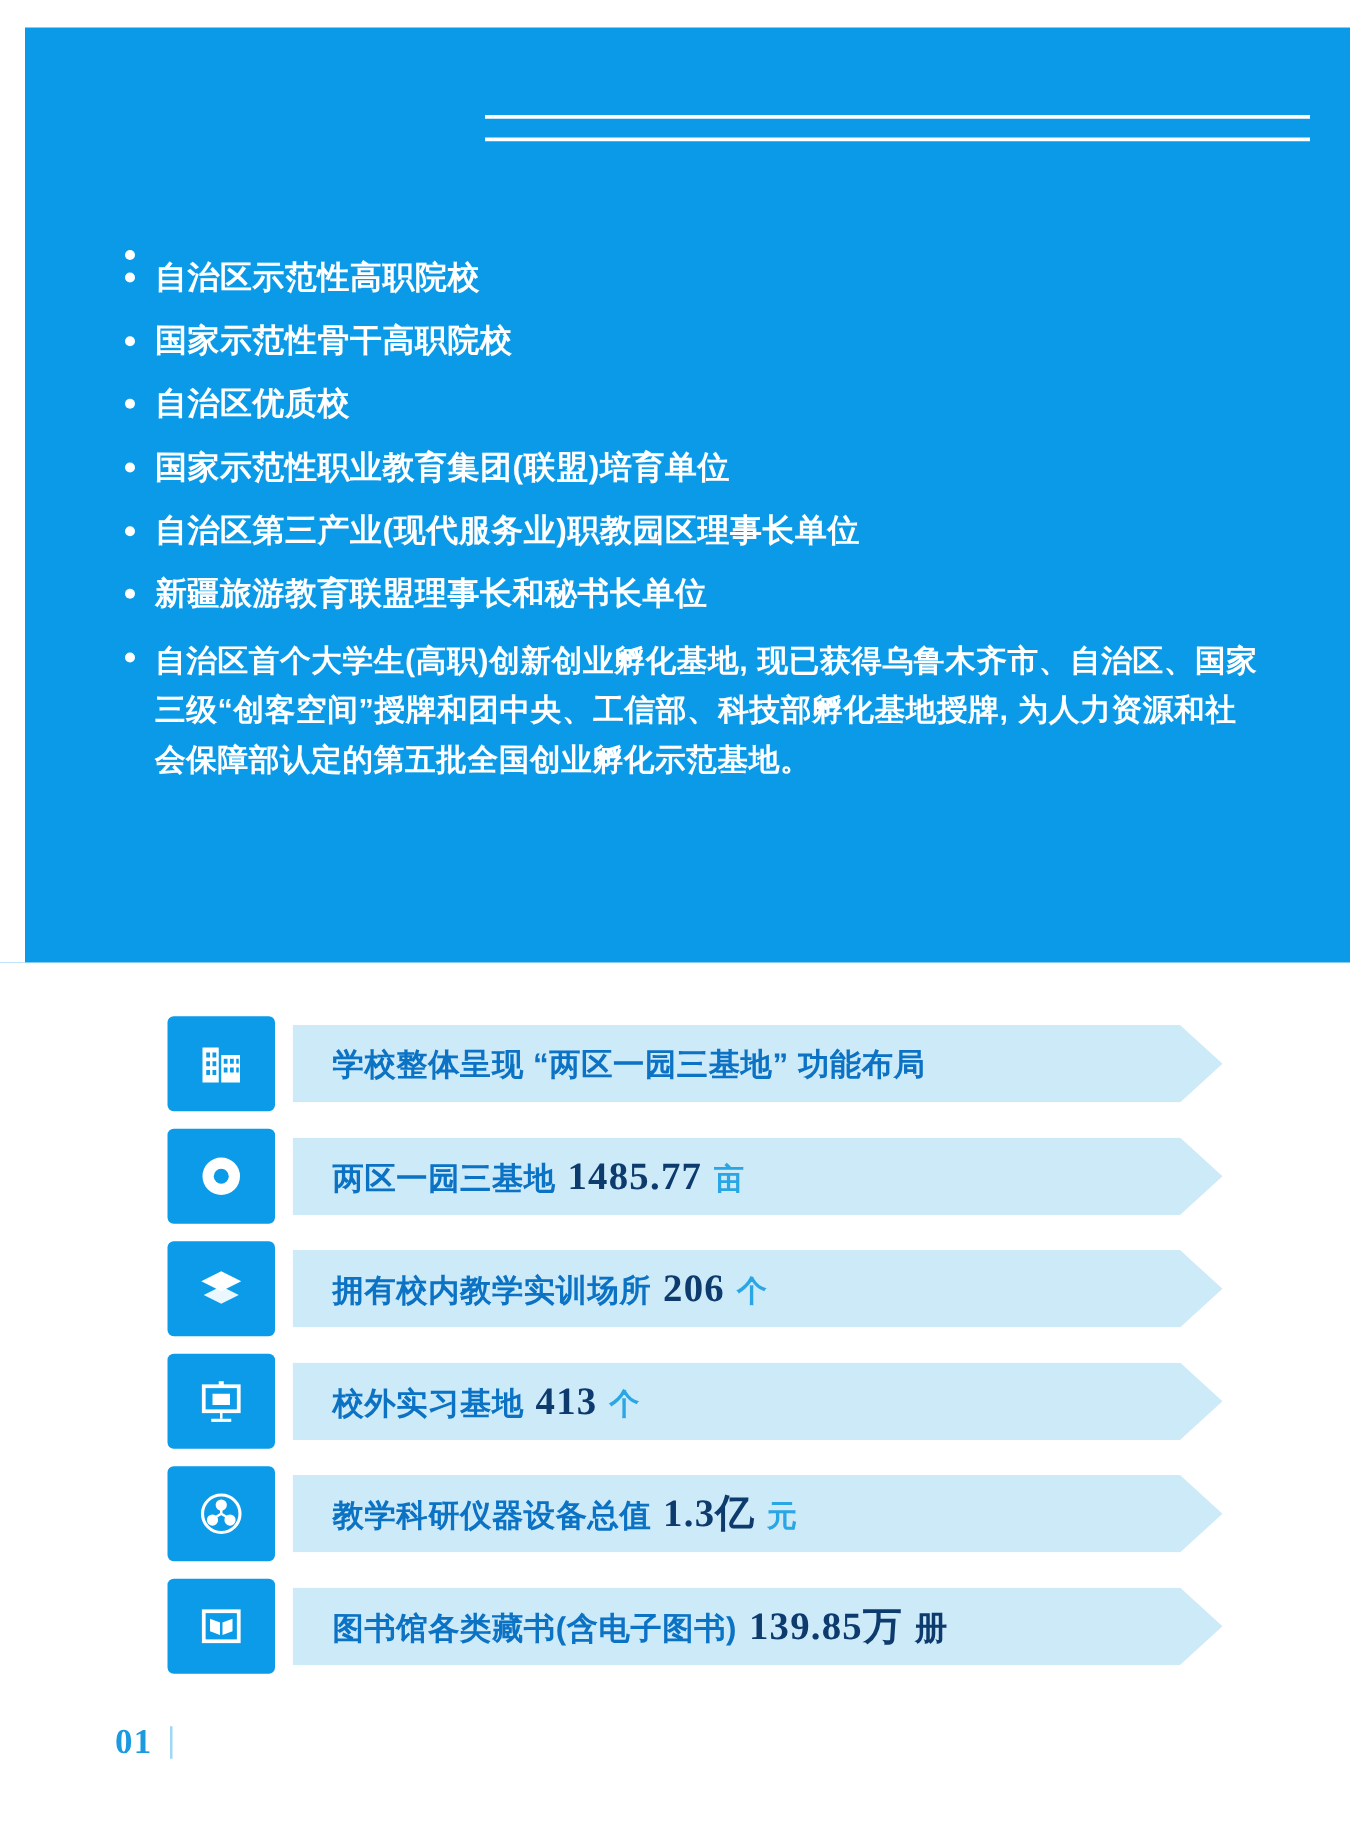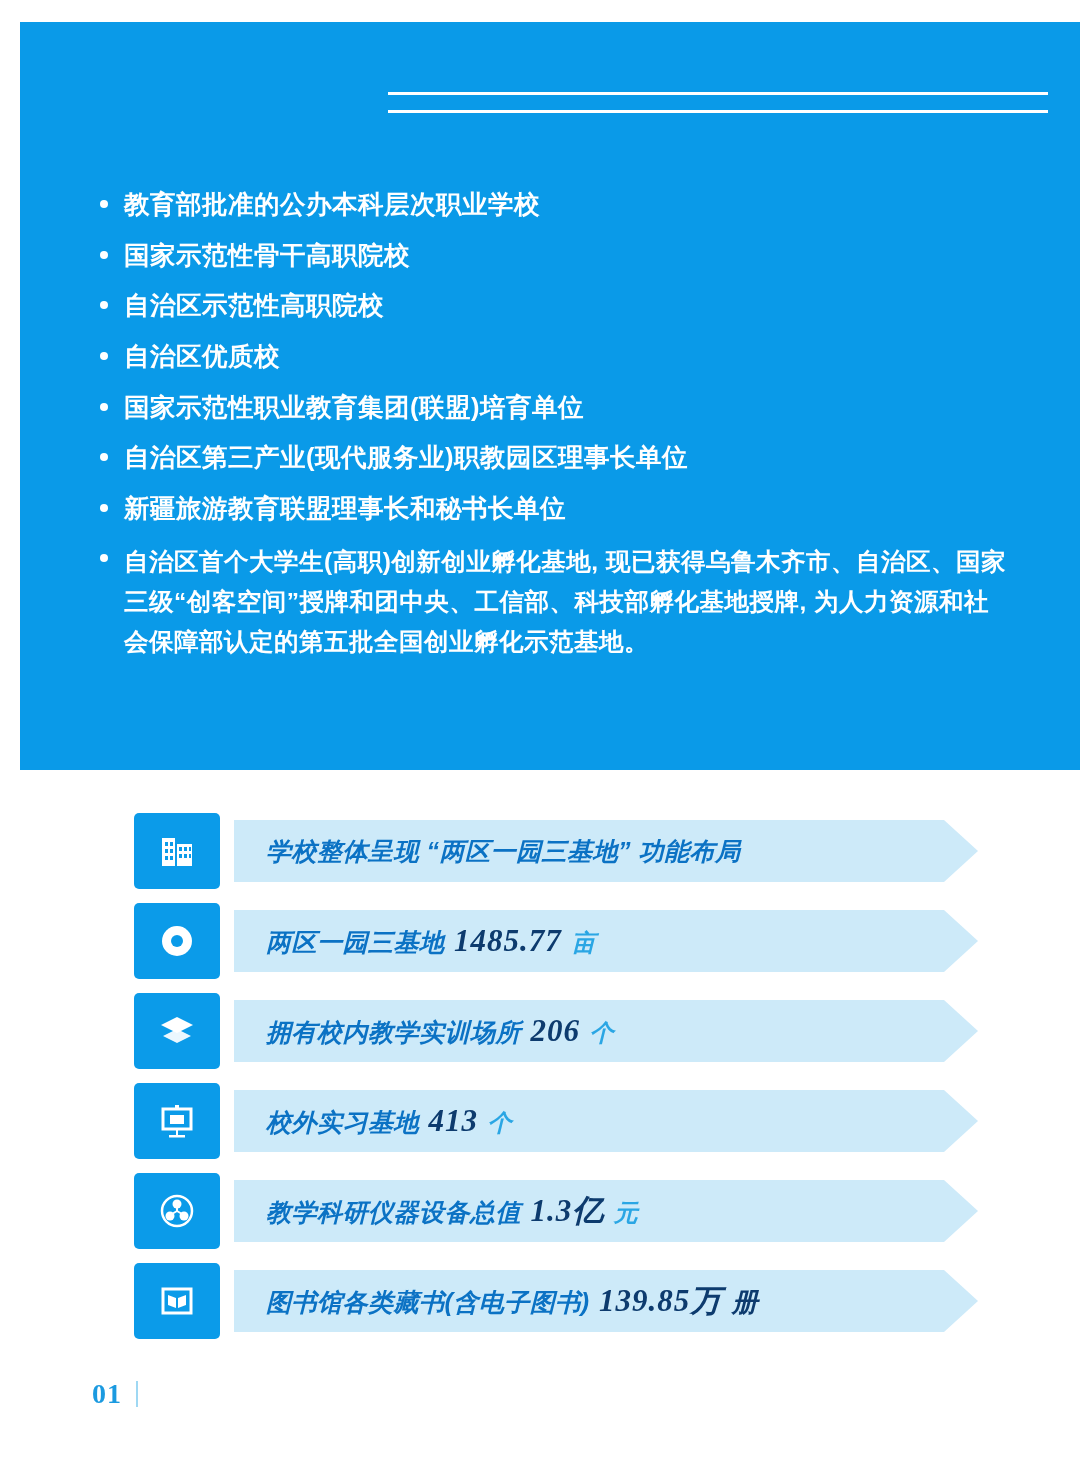--- a/index.html
+++ b/index.html
@@ -174,21 +174,20 @@
     margin-left: 14px;
     height: 62px;
     width: 744px;
     background: #cdeaf9;
     display: flex;
     align-items: center;
     padding-left: 32px;
     box-sizing: border-box;
     
     clip-path: polygon(0 0, calc(100% - 34px) 0, 100% 50%, calc(100% - 34px) 100%, 0 100%);
-    font-style: italic;
   }
   .stat-text {
     font-size: 25px;
     font-weight: 700;
     color: #0b72c4;
     white-space: nowrap;
     letter-spacing: 0.5px;
   }
   .stat-text .num {
     font-family: "Liberation Serif", "DejaVu Serif", serif;
@@ -243,29 +242,28 @@
   <div class="hero-left-gutter"></div>
 
   <div class="logo-bar">
     <div class="logo-rule-top"></div>
     <div class="logo-rule-bottom"></div>
   </div>
 
   <div class="bullets">
     <div class="bullet">
       <span class="dot"></span>
-      <span>教育部批准的公办本科层次职业学校</span>
+    </div>
+    <div class="bullet">
+      <span class="dot"></span>
+      <span>自治区示范性高职院校</span>
     </div>
     <div class="bullet">
       <span class="dot"></span>
       <span>国家示范性骨干高职院校</span>
-    </div>
-    <div class="bullet">
-      <span class="dot"></span>
-      <span>自治区示范性高职院校</span>
     </div>
     <div class="bullet">
       <span class="dot"></span>
       <span>自治区优质校</span>
     </div>
     <div class="bullet">
       <span class="dot"></span>
       <span>国家示范性职业教育集团(联盟)培育单位</span>
     </div>
     <div class="bullet">

